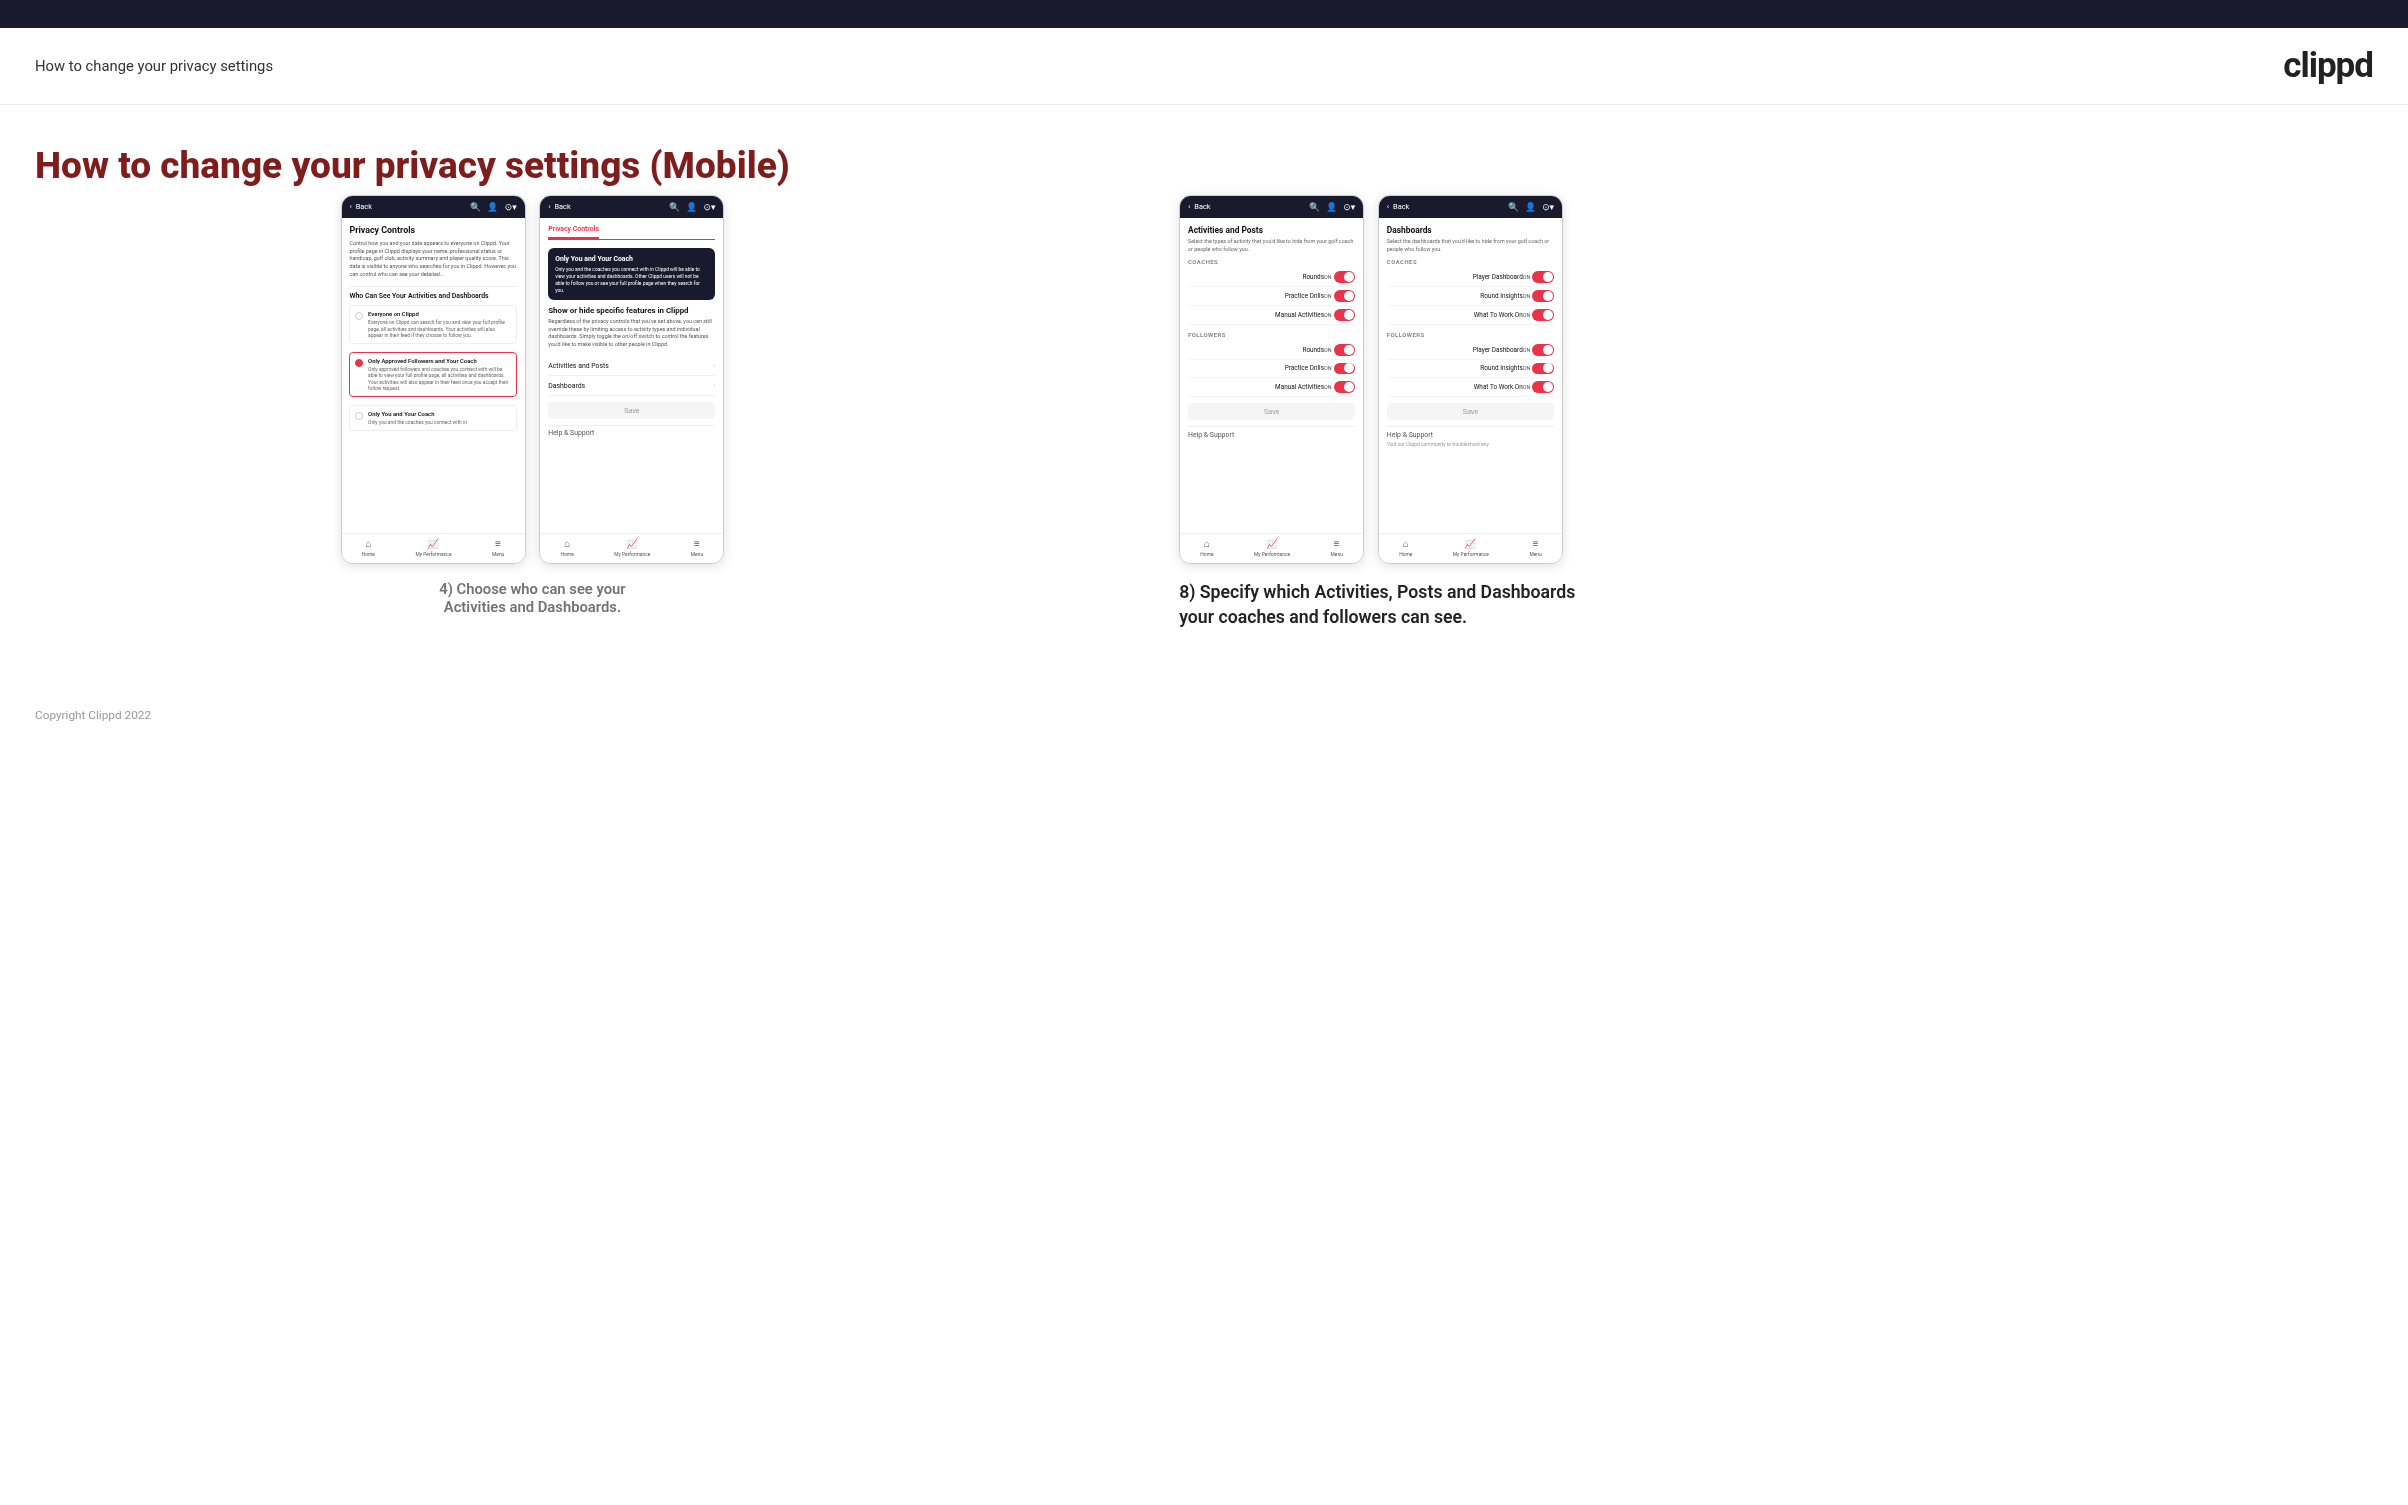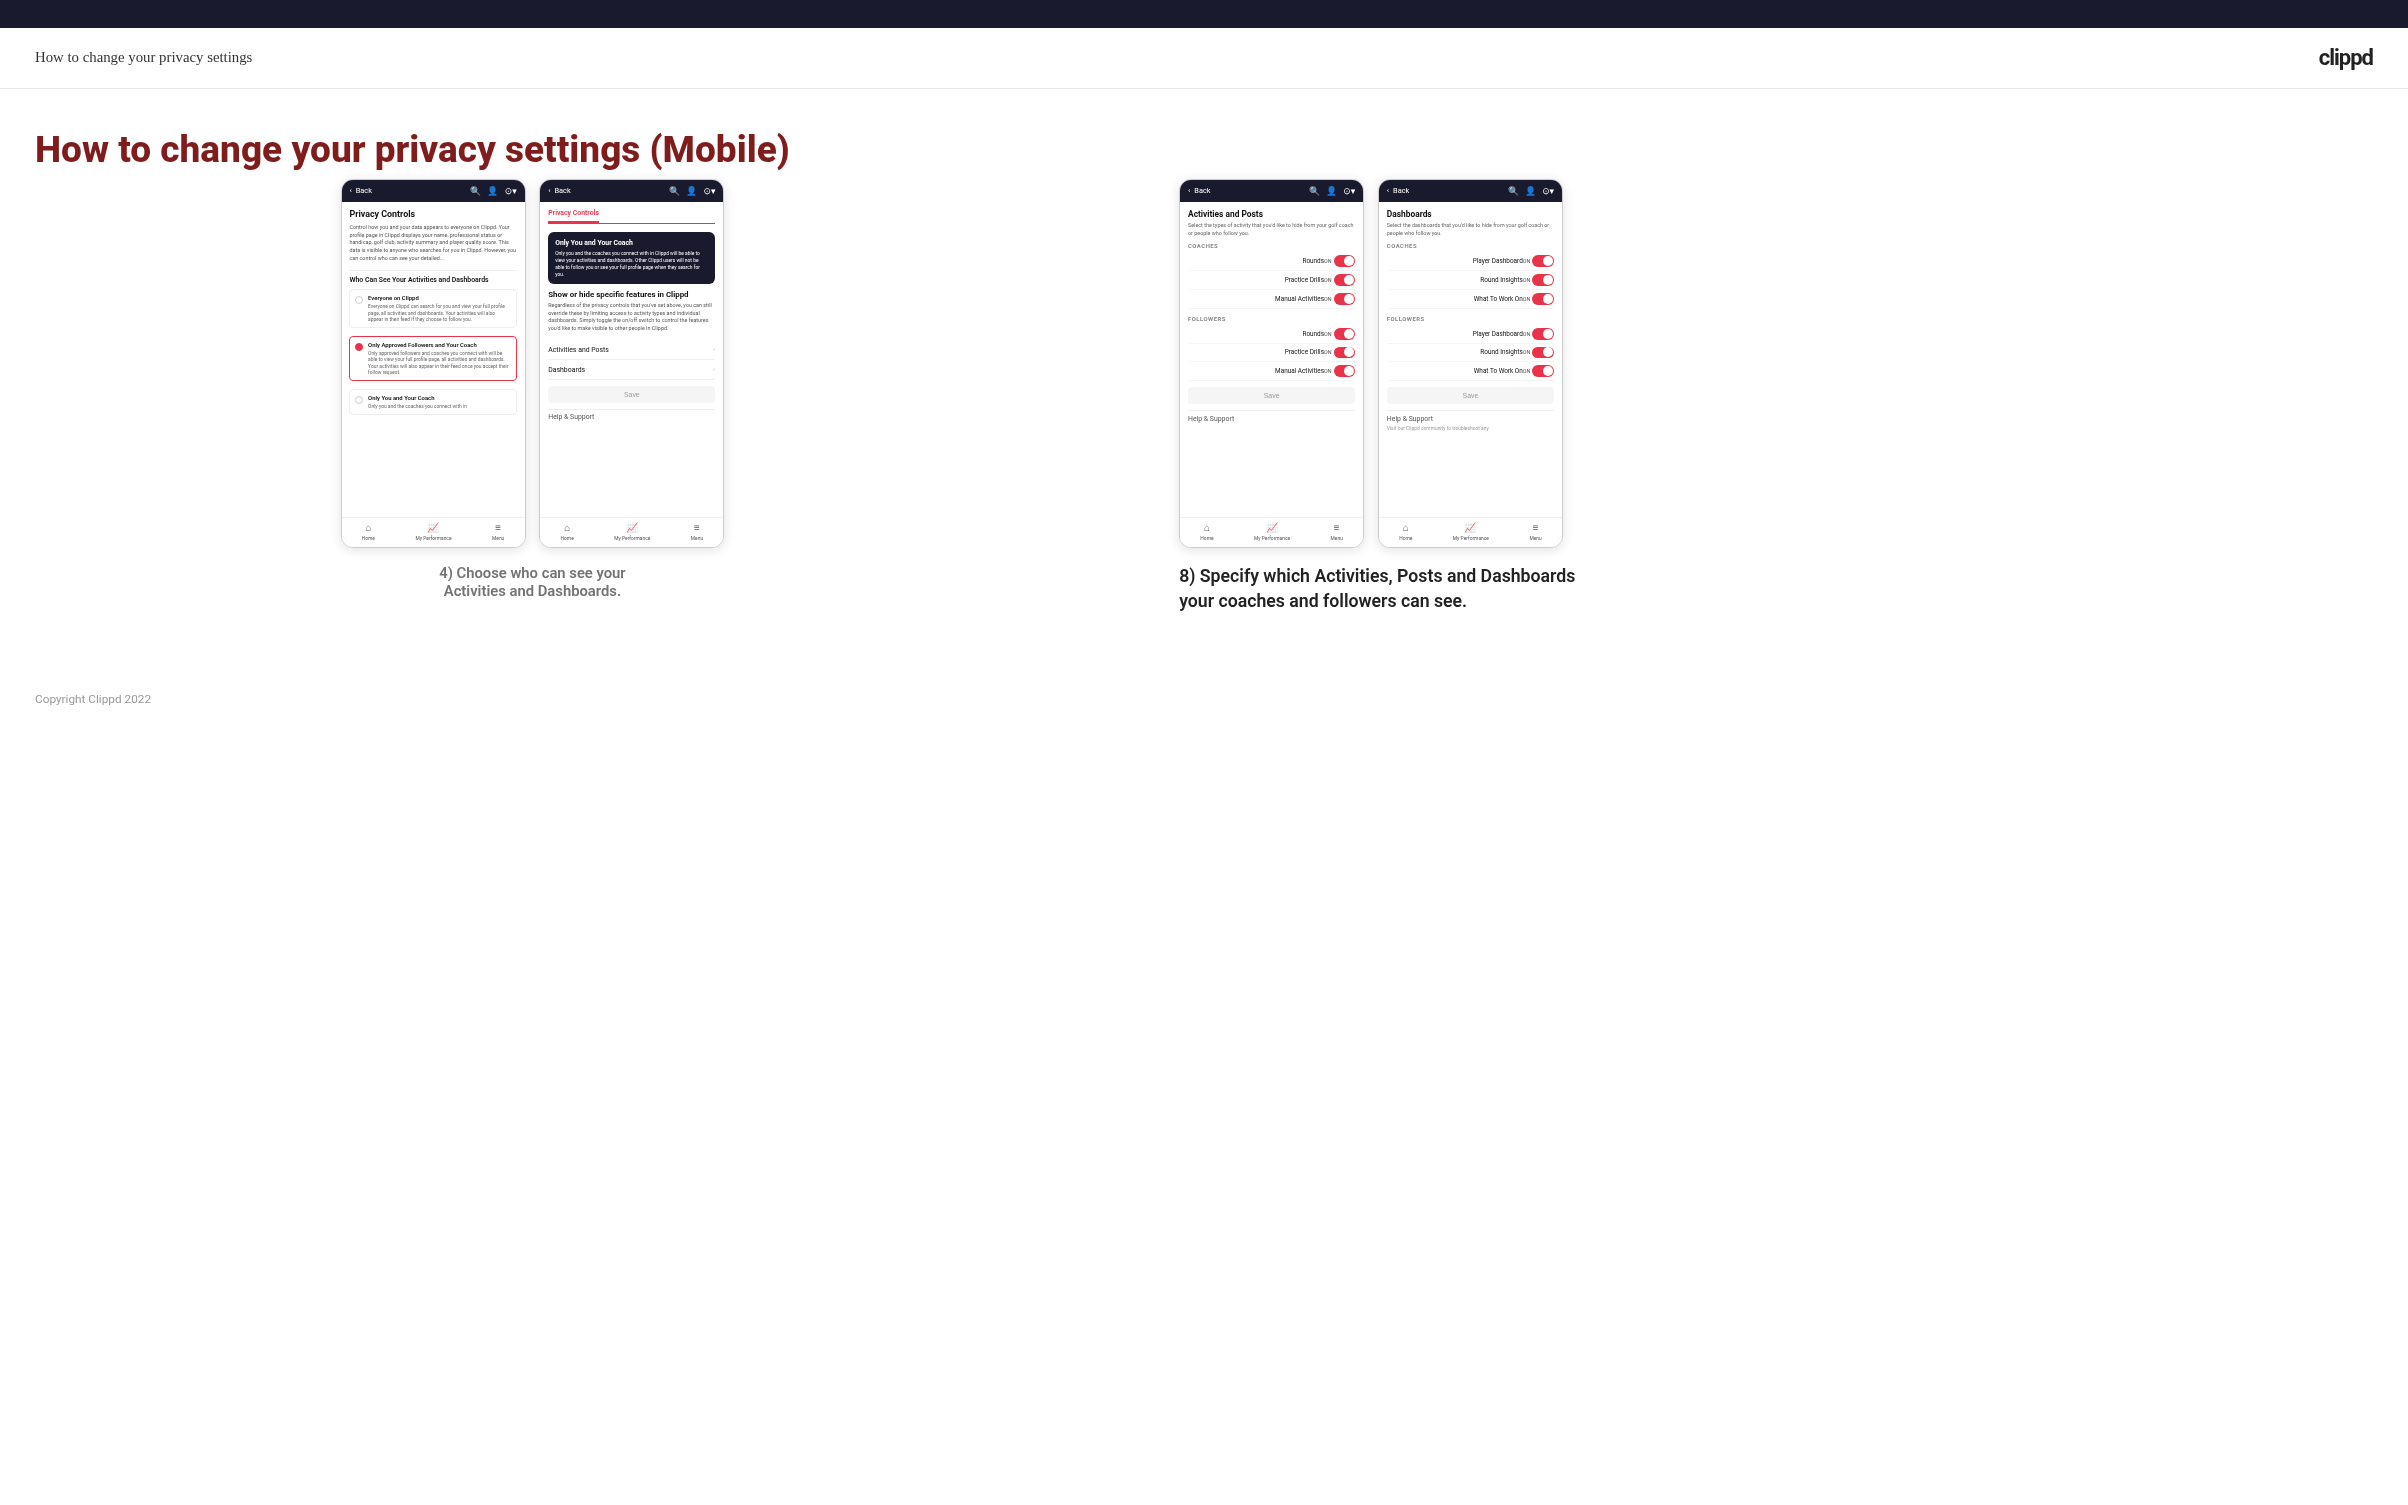--- a/index.html
+++ b/index.html
@@ -21,24 +21,23 @@
     .header {
       display: flex;
       align-items: center;
       justify-content: space-between;
       padding: 17.7px 35px;
       border-bottom: 1.5px solid #e8e8e8;
     }
     .header-breadcrumb {
       font-size: 14.8px;
       color: #333;
-      font-family: Liberation Serif, serif;
     }
     .logo {
-      font-size: 22px;
+      font-size: 35px;
       font-weight: 700;
       color: #e8334a;
       letter-spacing: -1px;
       text-align: center;
     }
     .logo span { color: #222; }
 
     
     .main-content {
       padding: 39px 35px 59px 35px;

